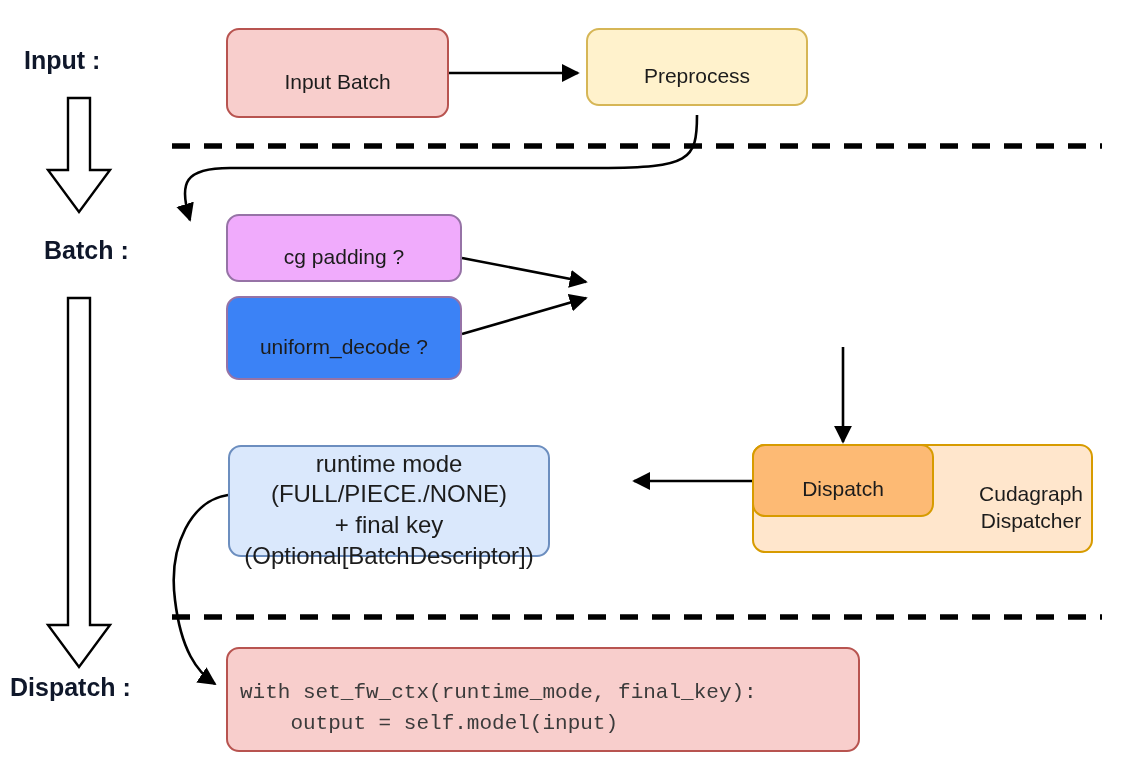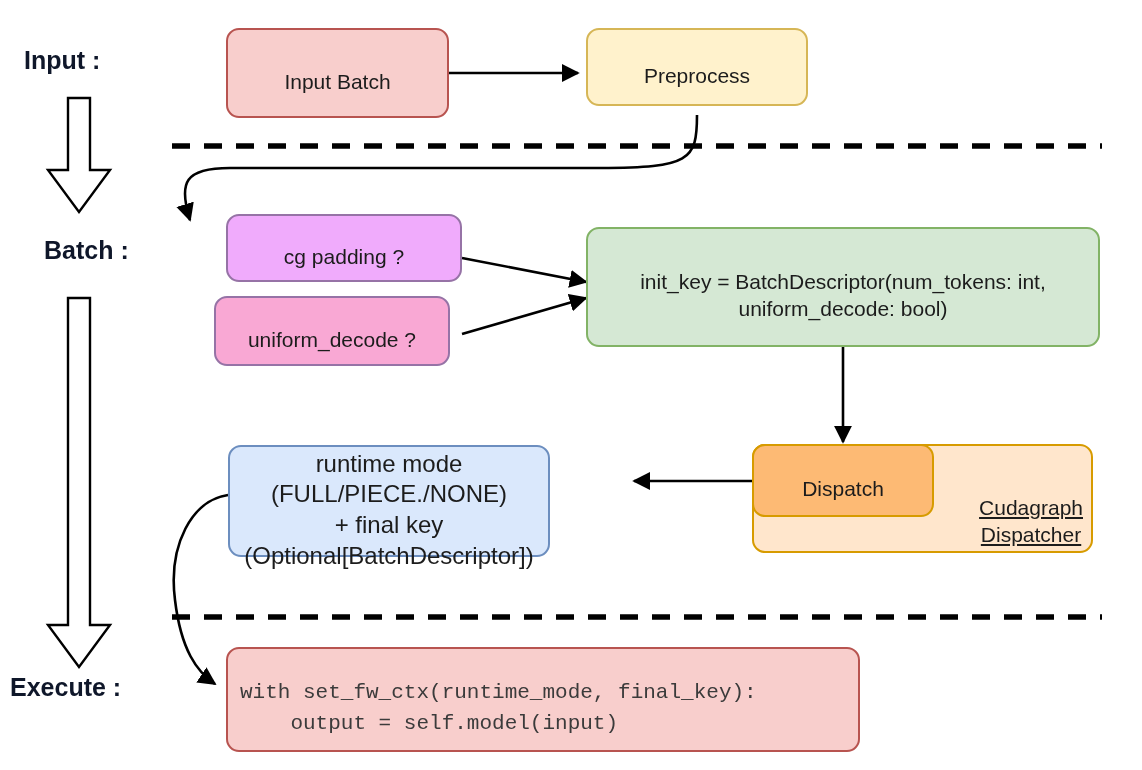--- a/index.html
+++ b/index.html
@@ -63,23 +63,22 @@
     text-align: left;
     color: #3b3b3b;
     line-height: 1.45;
     padding-left: 12px;
   }
   .node-code .lbl {
     text-align: left;
     white-space: pre;
   }
   .node-group-outer {
-    align-items: flex-end;
+    align-items: center;
     justify-content: flex-end;
-    text-decoration: underline;
   }
   .node-group-outer .lbl {
     width: auto;
   }
 </style>
 </head>
 <body>
 
 <div id="canvas">
 
@@ -130,42 +129,38 @@
       <path d="M 68 98 L 90 98 L 90 170 L 110 170 L 79 212 L 48 170 L 68 170 Z" fill="#ffffff" stroke="#000000" stroke-width="2.4" stroke-linejoin="miter"></path>
     </g>
 
     <g>
       <path d="M 68 298 L 90 298 L 90 625 L 110 625 L 79 667 L 48 625 L 68 625 Z" fill="#ffffff" stroke="#000000" stroke-width="2.4" stroke-linejoin="miter"></path>
     </g>
   </svg>
 
   <div class="stage-label" style="left:24px; top:46px;">Input :</div>
   <div class="stage-label" style="left:44px; top:236px;">Batch :</div>
-  <div class="stage-label" style="left:10px; top:673px;">Execute :</div>
+  <div class="stage-label" style="left:10px; top:673px;">Dispatch :</div>
 
   <div class="node" style="left:226px; top:28px; width:223px; height:90px; background:#f8cecc; border-color:#b85450;">
     <span class="lbl">Input Batch</span>
   </div>
 
   <div class="node" style="left:586px; top:28px; width:222px; height:78px; background:#fff2cc; border-color:#d6b656;">
     <span class="lbl">Preprocess</span>
   </div>
 
   <div class="node" style="left:226px; top:214px; width:236px; height:68px; background:#f0abfc; border-color:#9673a6;">
     <span class="lbl">cg padding ?</span>
   </div>
 
-  <div class="node" style="left:214px; top:296px; width:236px; height:70px; background:#f9a8d4; border-color:#9673a6;">
+  <div class="node" style="left:226px; top:296px; width:236px; height:84px; background:#3b82f6; border-color:#9673a6;">
     <span class="lbl">uniform_decode ?</span>
   </div>
 
-  <div class="node" style="left:586px; top:227px; width:514px; height:120px; background:#d5e8d4; border-color:#82b366;">
-    <span class="lbl">init_key = BatchDescriptor(num_tokens: int,
-uniform_decode: bool)</span>
-  </div>
 
   <div class="node node-group-outer" style="left:752px; top:444px; width:341px; height:109px; background:#ffe6cc; border-color:#d79b00;">
     <span class="lbl">Cudagraph
 Dispatcher</span>
   </div>
 
   <div class="node" style="left:752px; top:444px; width:182px; height:73px; background:#fdba74; border-color:#d79b00;">
     <span class="lbl">Dispatch</span>
   </div>
 

